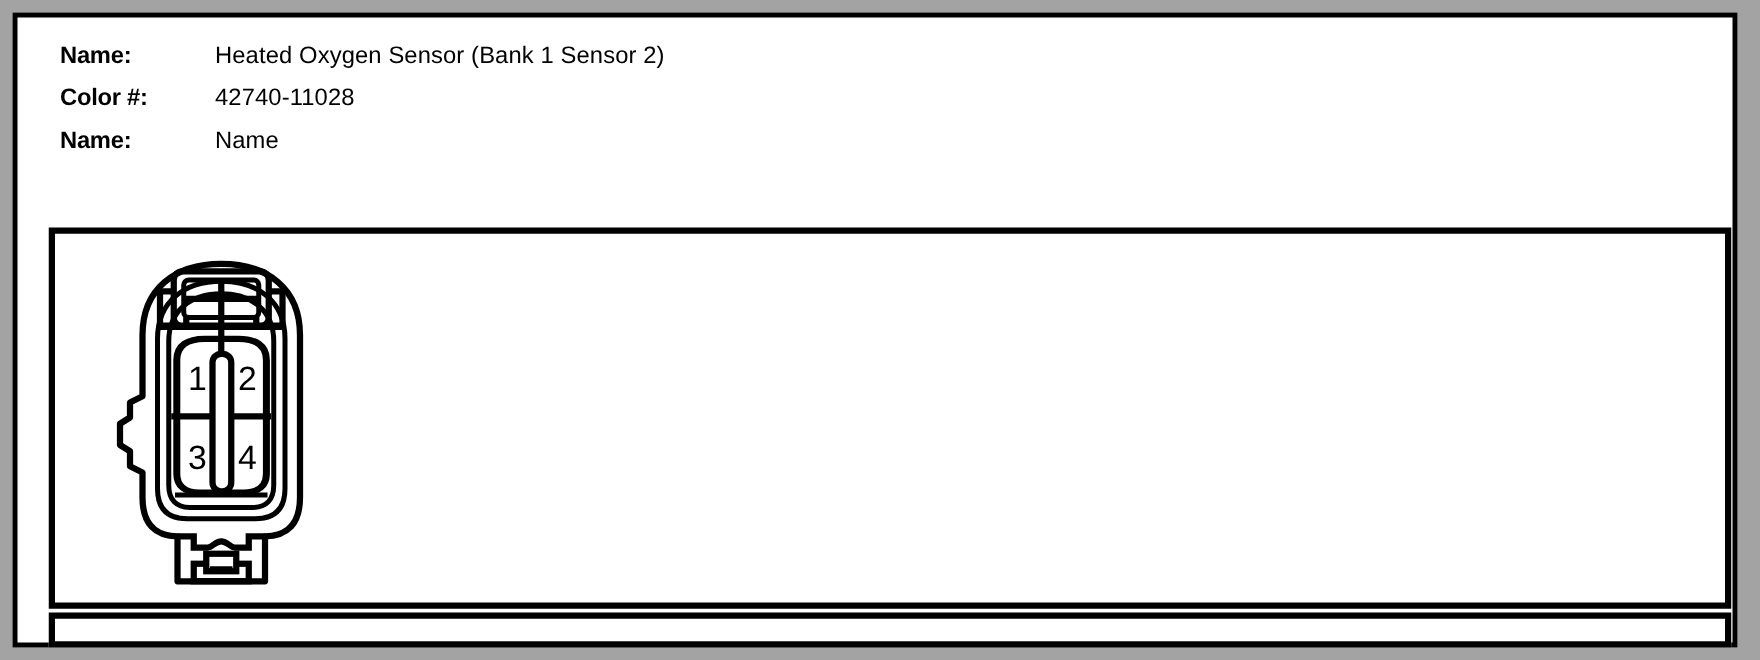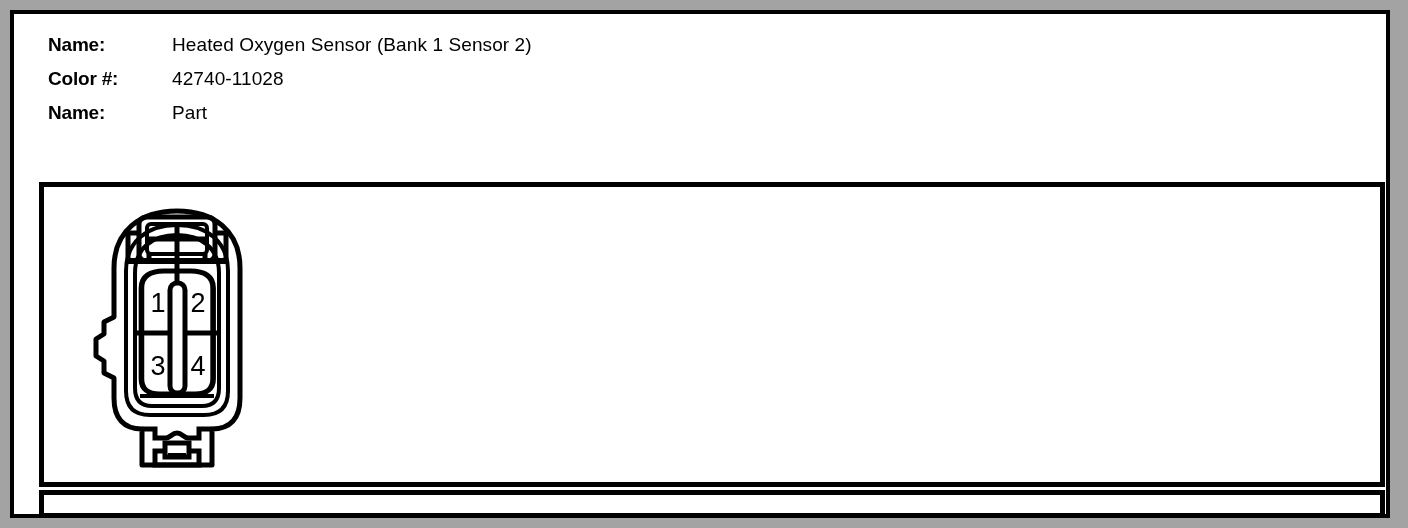--- a/index.html
+++ b/index.html
@@ -118,21 +118,21 @@
       </div>
 
 
       <div class="info-row">
         <span class="info-label">Color #:</span>
         <span class="info-value">42740-11028</span>
       </div>
 
       <div class="info-row">
         <span class="info-label">Name:</span>
-        <span class="info-value">Part</span>
+        <span class="info-value">Name</span>
       </div>
 
     </div>
 
     <div class="diagram-panel">
 
       <div class="connector-wrap">
         <svg viewBox="0 0 250 292" xmlns="http://www.w3.org/2000/svg">
 
           <g fill="none" stroke="#000000" stroke-width="5" stroke-linejoin="round" stroke-linecap="round">

